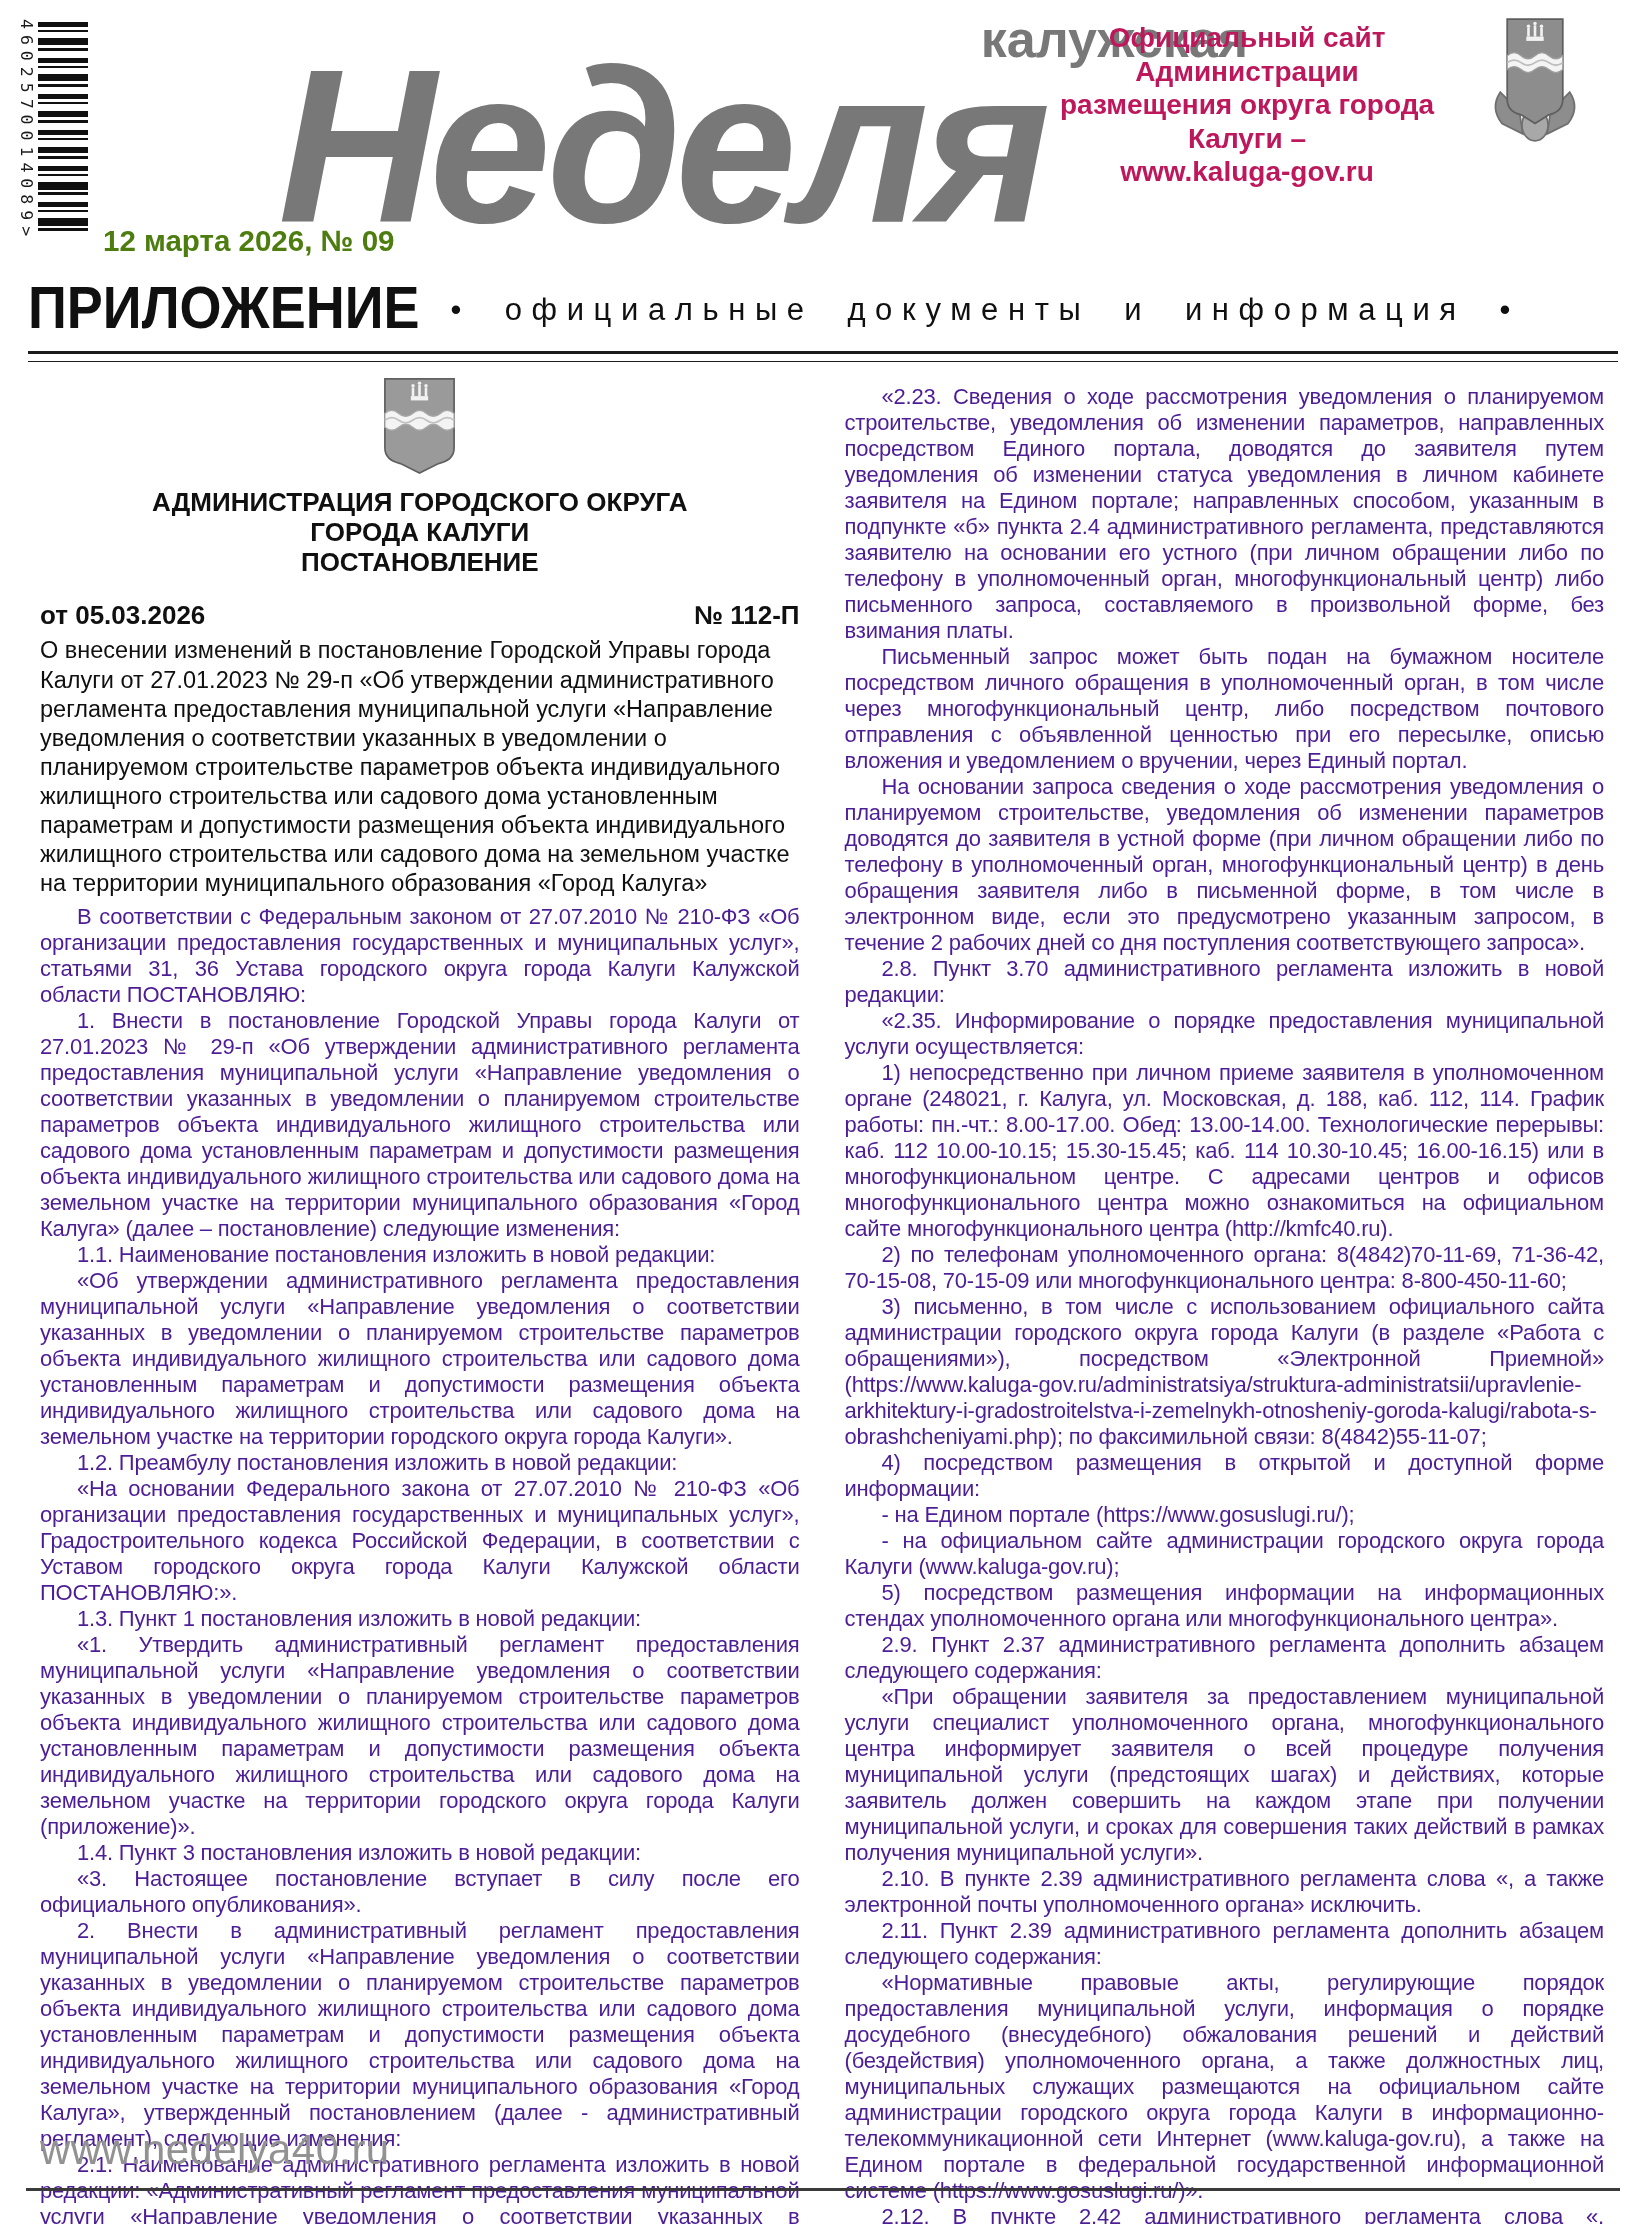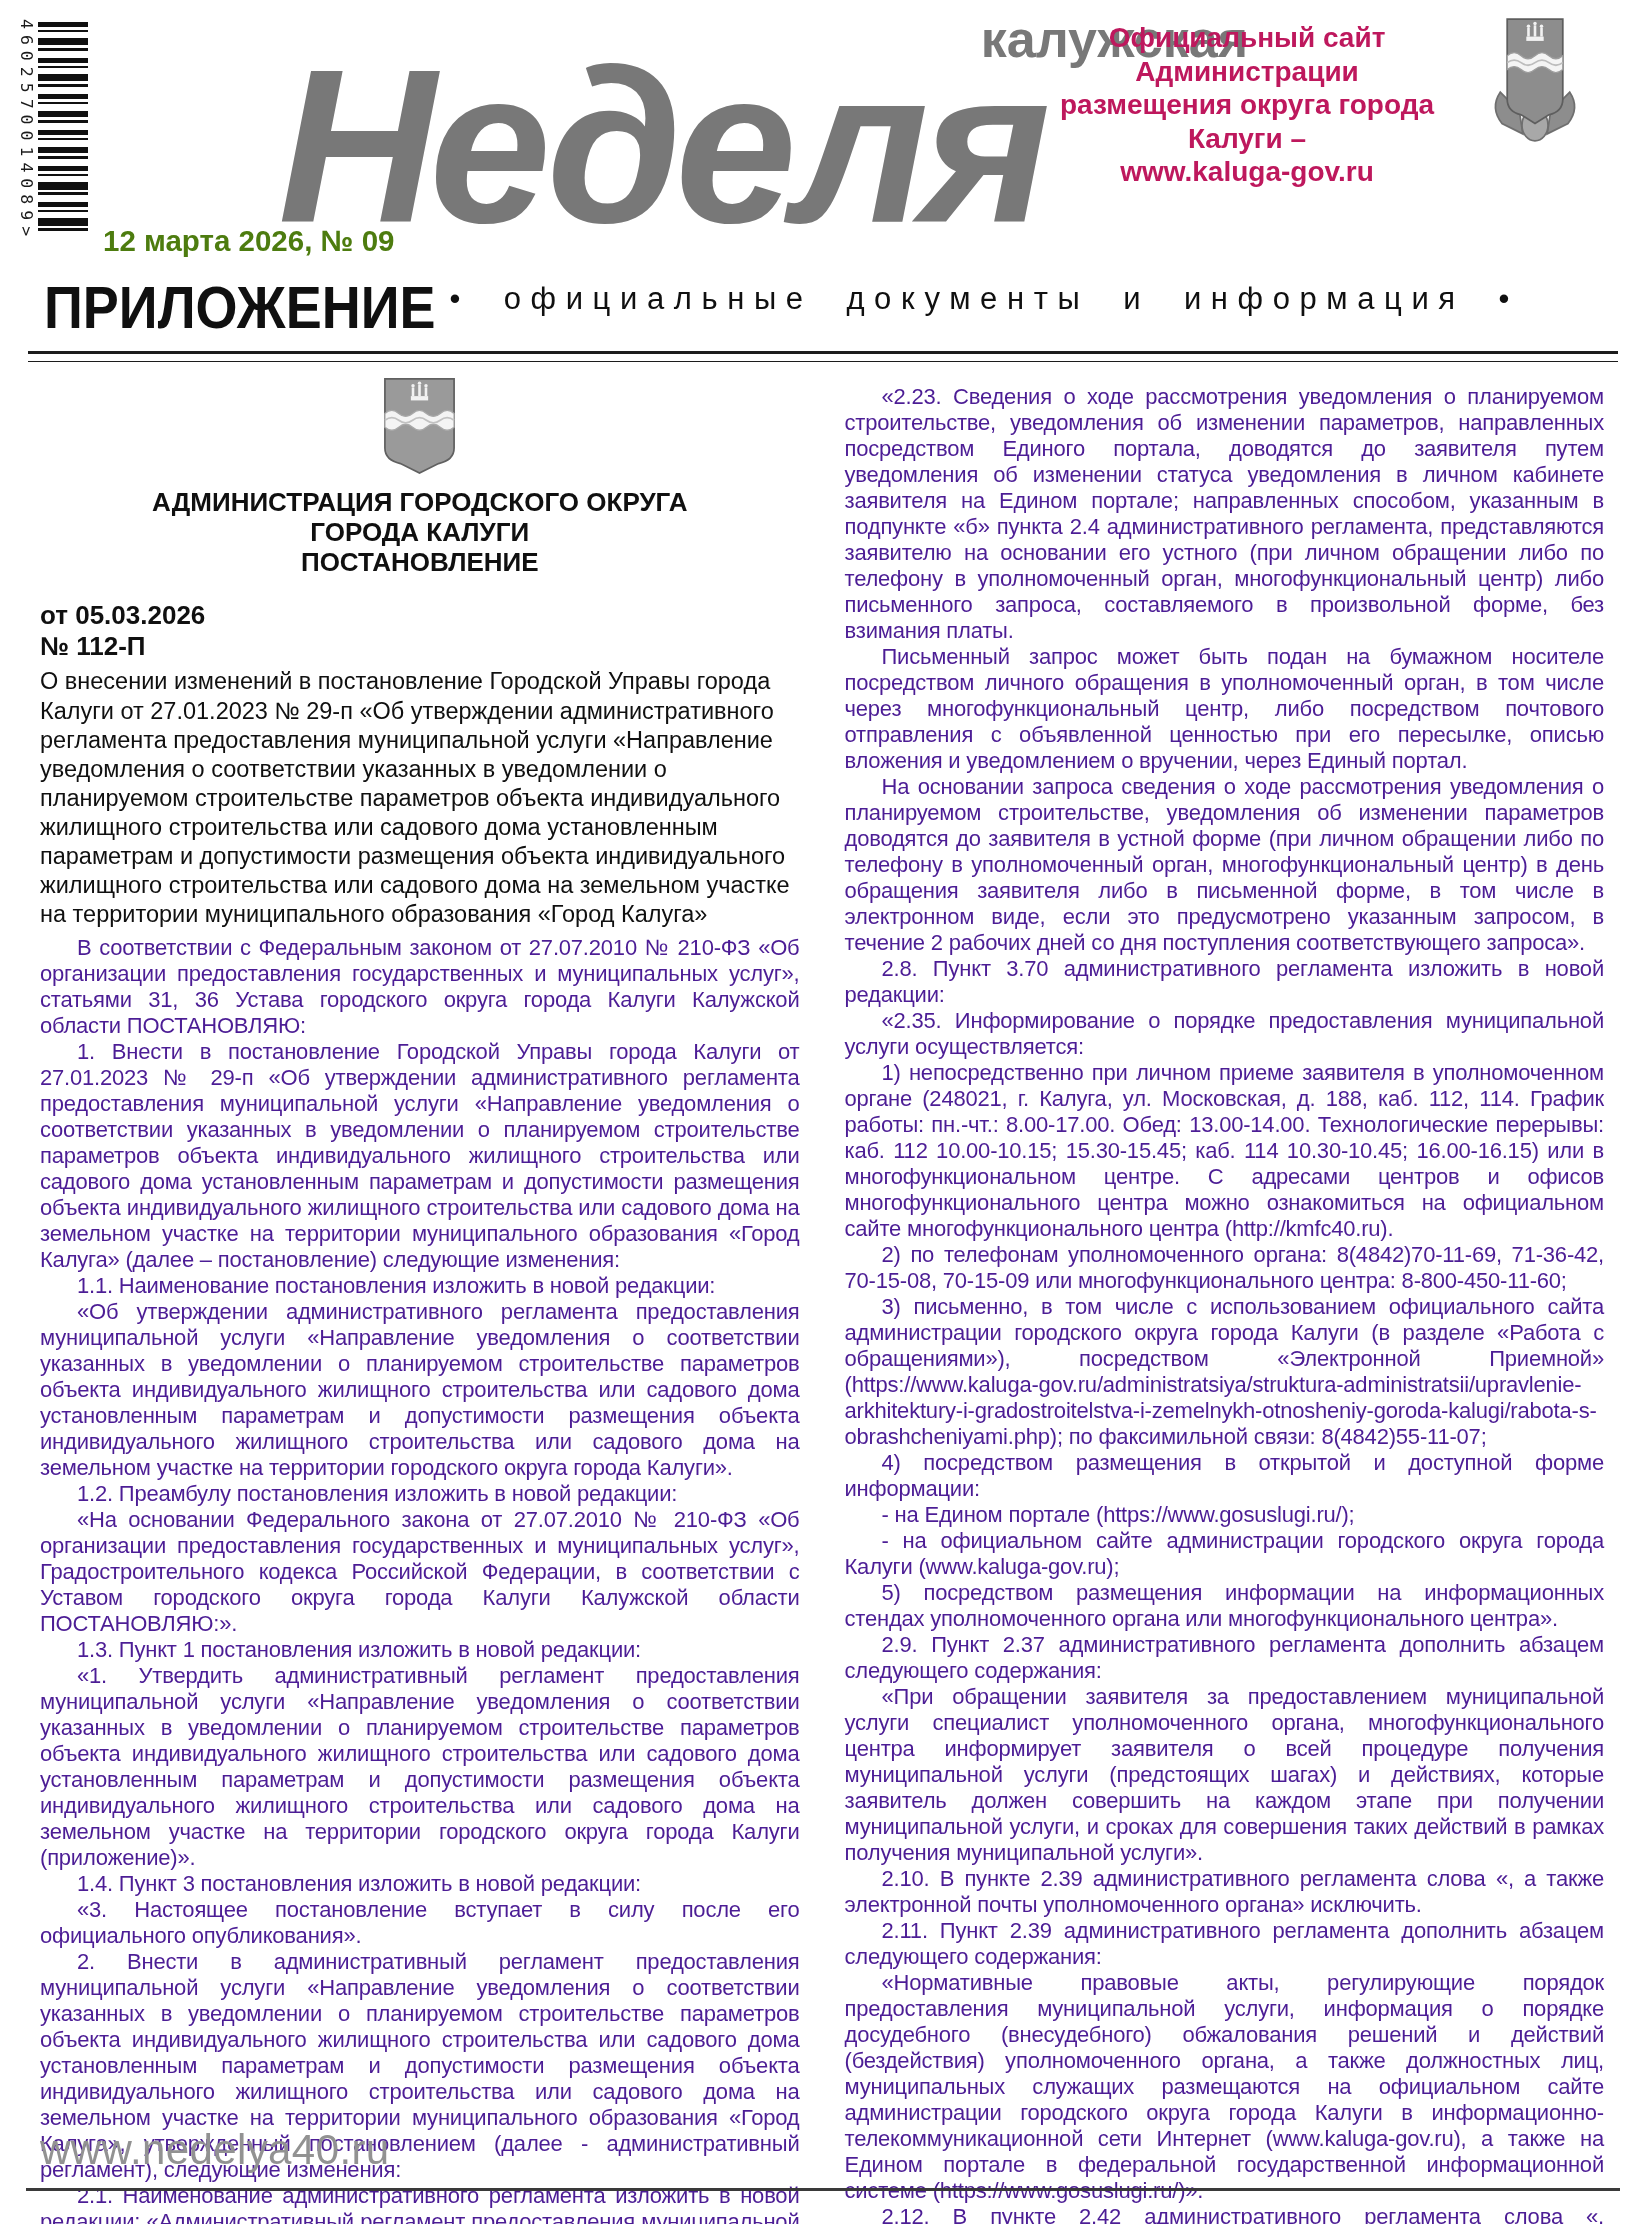--- a/index.html
+++ b/index.html
@@ -30,31 +30,31 @@
     font-weight:bold; font-size:219px; line-height:0.80; letter-spacing:-7px;
     text-align:left; margin-top:-5.2px;font-style:italic;
   }
   .issue-line{position:absolute; left:103px; top:224px; font-weight:bold; font-size:29.5px; color:#4d7c0f;}
   .site-block{
     position:absolute; left:1008px; top:21px; width:478px;
     text-align:center; font-weight:bold; font-size:28px; line-height:1.2; color:#be185d;
   }
   .crest-header{position:absolute; left:1488px; top:14px; width:94px; height:139px;}
   
-  .section-header{position:absolute; left:44px; top:276px; width:1590px; display:flex; align-items:flex-start; gap:14px;}
+  .section-header{position:absolute; left:28px; top:276px; width:1590px; display:flex; align-items:center; gap:31px;}
   .prilozhenie{font-weight:bold; font-size:54px; letter-spacing:0px; transform:scaleY(1.08); transform-origin:left center; white-space:nowrap;}
   .section-subtitle{font-size:31px; letter-spacing:9.6px; word-spacing:15.6px; white-space:nowrap; padding-top:5.2px;}
   .header-rule{position:absolute; left:28px; top:351px; width:1590px; height:7px;
     border-top:3.5px solid #1c1c1c; border-bottom:1.7px solid #1c1c1c;}
   
   .columns{position:absolute; left:40px; top:375px; width:1564px; display:flex; gap:45px;}
   .col{width:760px;}
   .doc-crest{display:block; margin:0 auto 12px auto; width:83px; height:101px;}
   .org-line{text-align:center; font-weight:bold; font-size:26px; line-height:1.15; margin:0;}
-  .date-row{display:flex; justify-content:space-between; font-weight:bold; font-size:26px; margin:22.6px 0 5.2px 0;flex-direction:column;}
+  .date-row{display:flex; justify-content:space-between; font-weight:bold; font-size:26px; margin:22.6px 0 5.2px 0;}
   .doc-title{font-weight:normal; font-size:23.5px; line-height:1.24; margin:0 0 5.2px 0;}
   .para{
     font-size:22px; line-height:26px; letter-spacing:-0.2px;
     text-align:justify; text-indent:37px; margin:0; color:#4c1d95;
   }
   .col-right{padding-top:8.7px;}
   
   .footer-site{position:absolute; left:40px; top:2126px; font-size:42px; color:var(--footer-gray); letter-spacing:0.4px;}
   .bottom-rule{position:absolute; left:26px; top:2188px; width:1594px; border-top:3.5px solid #3a3a3a;}
 </style>

